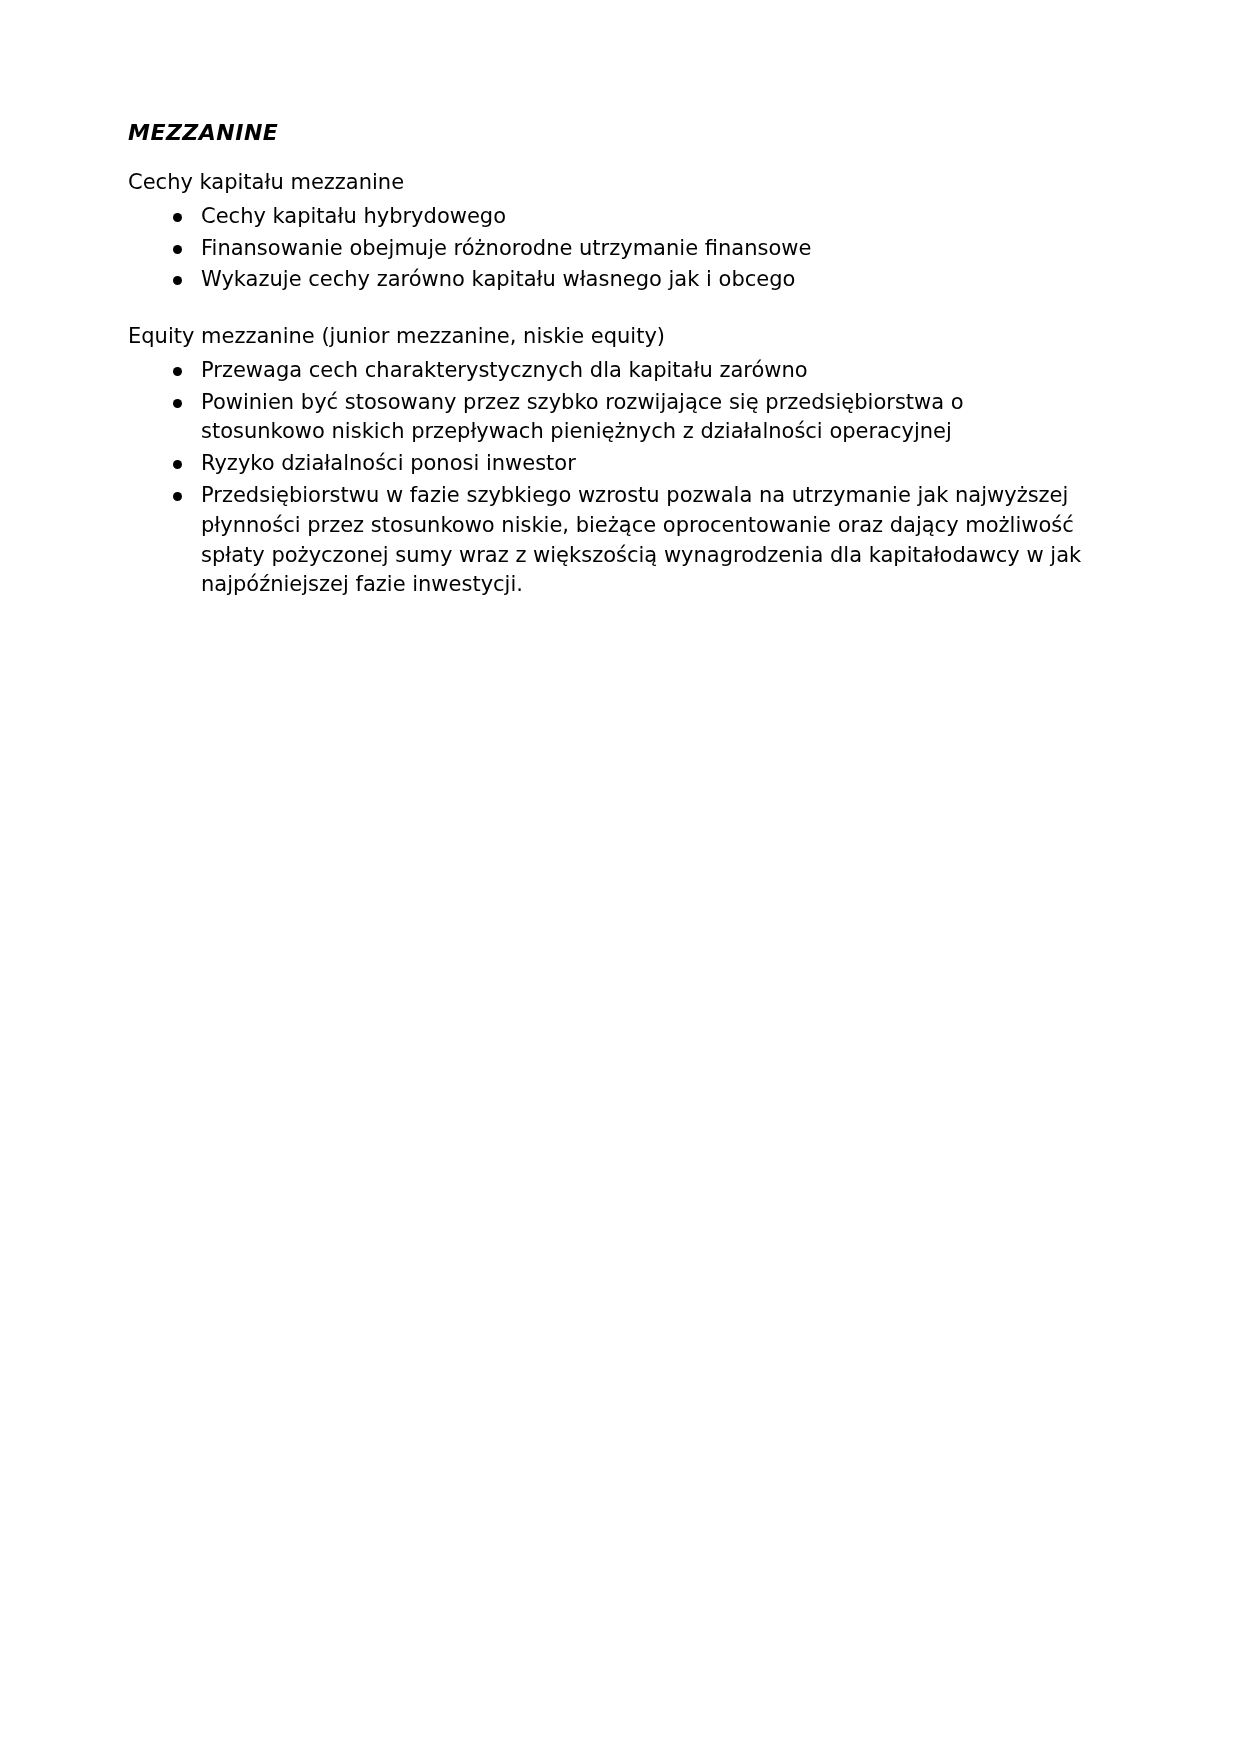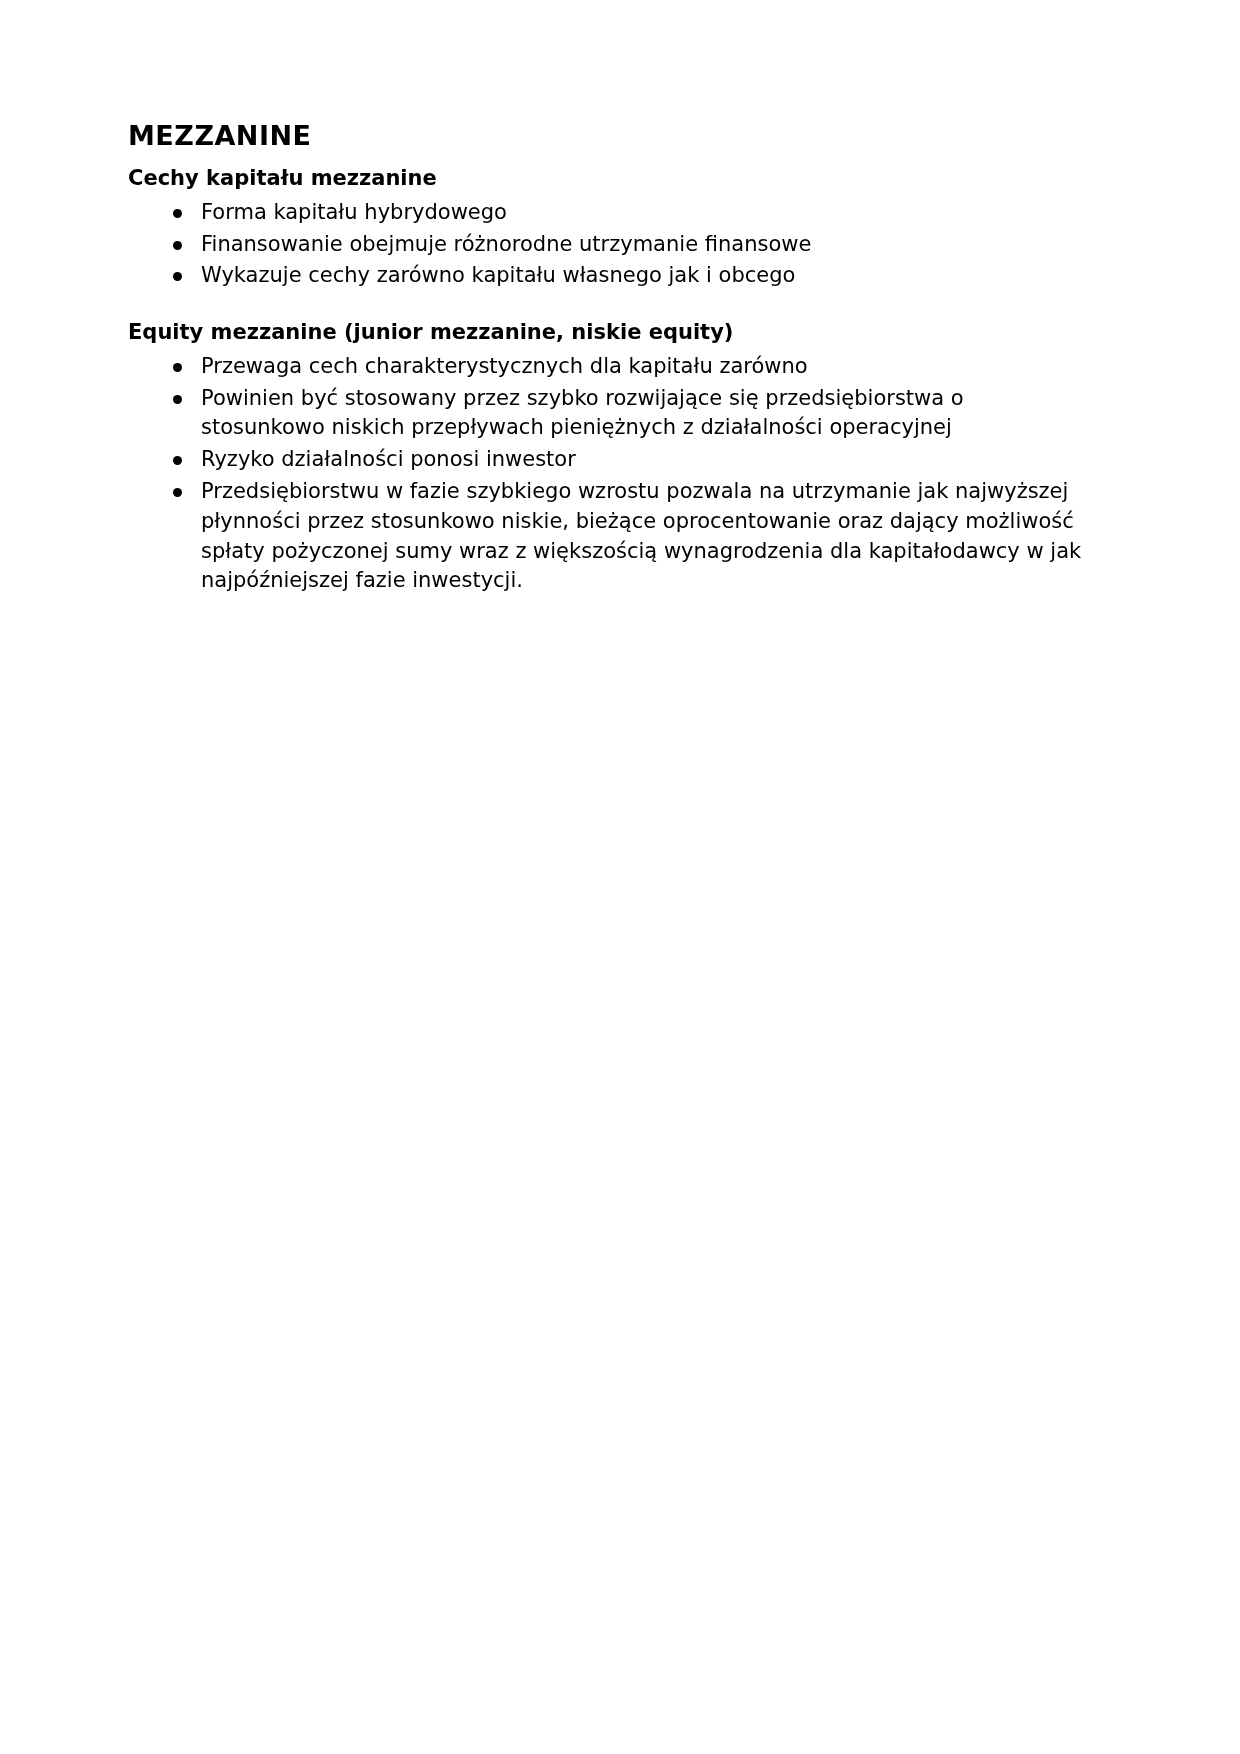--- a/index.html
+++ b/index.html
@@ -17,34 +17,35 @@
     box-sizing: border-box;
     overflow: hidden;
   }
   .content {
     position: absolute;
     left: 128px;
     top: 120px;
     width: 960px;
   }
   .doc-title {
-    font-size: 27px;
+    font-size: 22px;
     font-weight: bold;
     letter-spacing: 0.5px;
-    margin: 0 0 11px 0;
+    margin: 0 0 21px 0;
     line-height: 1.2;
+    font-style: italic;
   }
   .section {
     margin-bottom: 26px;
   }
   .section-heading {
     font-size: 21px;
     line-height: 1.45;
     margin: 0 0 4px 0;
-    font-weight: bold;
+    font-weight: normal;
   }
   ul.bullets {
     list-style: none;
     margin: 0;
     padding: 0;
   }
   ul.bullets > li {
     position: relative;
     padding-left: 73px;
     font-size: 21px;
@@ -66,21 +67,21 @@
 <body>
 
 <div class="page">
   <div class="content">
 
     <h1 class="doc-title">MEZZANINE</h1>
 
     <div class="section">
       <p class="section-heading">Cechy kapitału mezzanine</p>
       <ul class="bullets">
-        <li>Forma kapitału hybrydowego</li>
+        <li>Cechy kapitału hybrydowego</li>
         <li>Finansowanie obejmuje różnorodne utrzymanie finansowe</li>
         <li>Wykazuje cechy zarówno kapitału własnego jak i obcego</li>
       </ul>
     </div>
 
     <div class="section">
       <p class="section-heading">Equity mezzanine (junior mezzanine, niskie equity)</p>
       <ul class="bullets">
         <li>Przewaga cech charakterystycznych dla kapitału zarówno</li>
         <li>Powinien być stosowany przez szybko rozwijające się przedsiębiorstwa o stosunkowo niskich przepływach pieniężnych z działalności operacyjnej</li>

